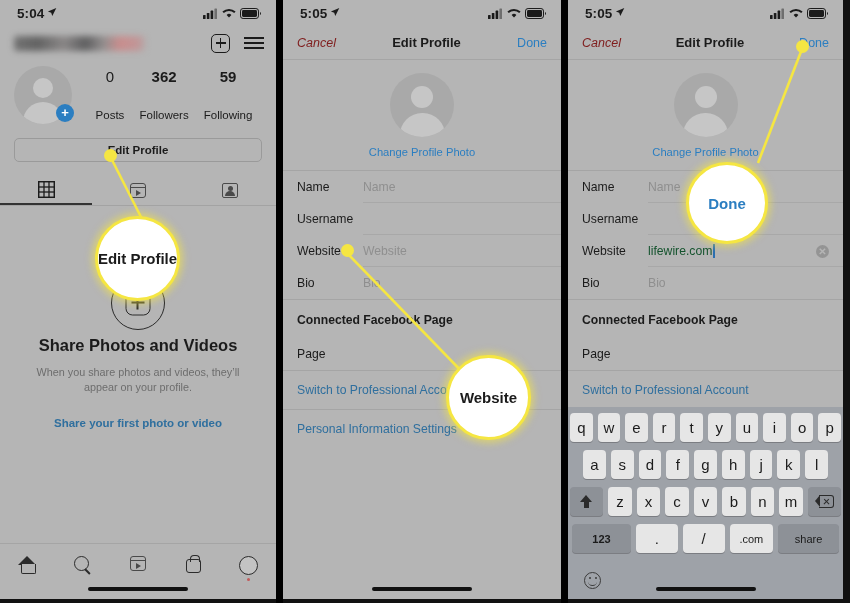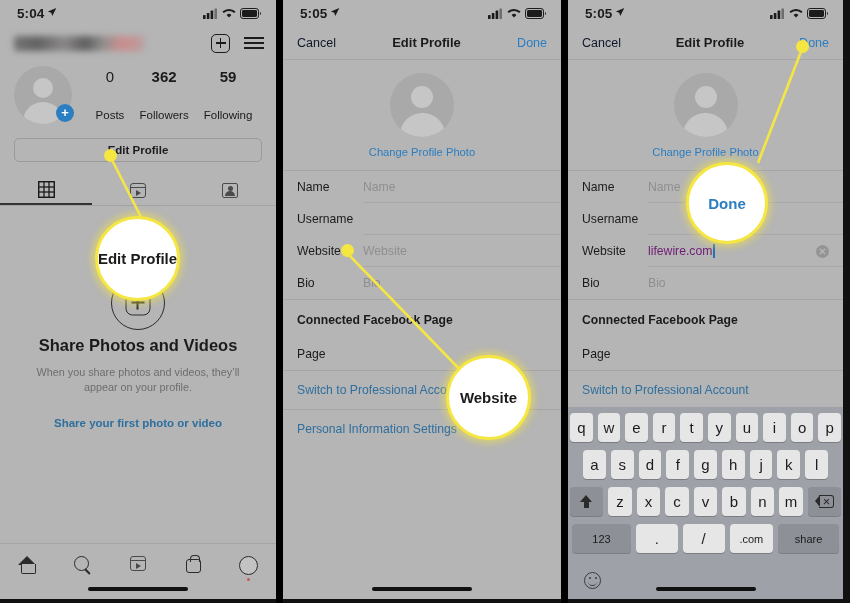--- a/index.html
+++ b/index.html
@@ -225,21 +225,21 @@
     position: absolute; left: 50%; transform: translateX(-50%);
     bottom: 8px; width: 100px; height: 4px; border-radius: 2px; background: #111;
   }
 
   
   .navbar {
     height: 34px; display: flex; align-items: center;
     padding: 0 14px; justify-content: space-between;
     border-bottom: 1px solid #a5a5a5;
   }
-  .nav-cancel { font-size: 12.5px; color: #0f172a; }
+  .nav-cancel { font-size: 12.5px; color: #7f1d1d; font-style: italic; }
   .nav-title { font-size: 13px; font-weight: 700; color: #1b1b1b; }
   .nav-done { font-size: 12.5px; color: #2b7ec1; font-weight: 500; }
 
   .photo-block { text-align: center; padding: 13px 0 12px; border-bottom: 1px solid #a5a5a5; }
   .photo-avatar {
     width: 64px; height: 64px; border-radius: 50%; background: #a9a9a9;
     margin: 0 auto; position: relative; overflow: hidden;
   }
   .photo-avatar::before {
     content: ""; position: absolute; left: 50%; top: 20%;
@@ -256,21 +256,21 @@
   }
 
   .field-row {
     height: 32px; display: flex; align-items: center;
     padding-left: 14px; position: relative;
   }
   .field-label {
     width: 66px; font-size: 12.2px; color: #1b1b1b; flex: 0 0 auto;
   }
   .field-val {
-    flex: 1; font-size: 12.2px; color: #701a75;
+    flex: 1; font-size: 12.2px; color: #14532d;
     display: flex; align-items: center;
     border-bottom: 1px solid #a8a8a8;
     height: 32px; padding-right: 14px;
   }
   .field-val.placeholder { color: #8f8f8f; }
   .field-row.last .field-val { border-bottom: none; }
   .caret {
     display: inline-block; width: 1.4px; height: 14px;
     background: #2b6fb0; margin-left: 1px;
   }
@@ -303,21 +303,21 @@
     height: 29px; flex: 1;
     display: flex; align-items: center; justify-content: center;
     font-size: 15px; color: #1b1b1b; font-weight: 400;
     box-shadow: 0 1px 0 rgba(80,80,85,.45);
   }
   .key.dark { background: #8d9197; }
   .key.wide { flex: 1.42; }
   .key.small { font-size: 11px; }
   .kb-row.r4 { gap: 5px; padding: 0 2px; }
   .kb-row.r4 .key { height: 29px; }
-  .k-123 { flex: 1.55; }
+  .k-123 { flex: 1.55; font-weight: bold; }
   .k-dot { flex: 1.1; }
   .k-slash { flex: 1.1; }
   .k-com { flex: 1.15; }
   .k-next { flex: 1.6; }
   .shift-icon {
     width: 13px; height: 14px; position: relative;
   }
   .shift-icon::before {
     content: ""; position: absolute; left: 0; top: 0;
     border-left: 6.5px solid transparent; border-right: 6.5px solid transparent;

